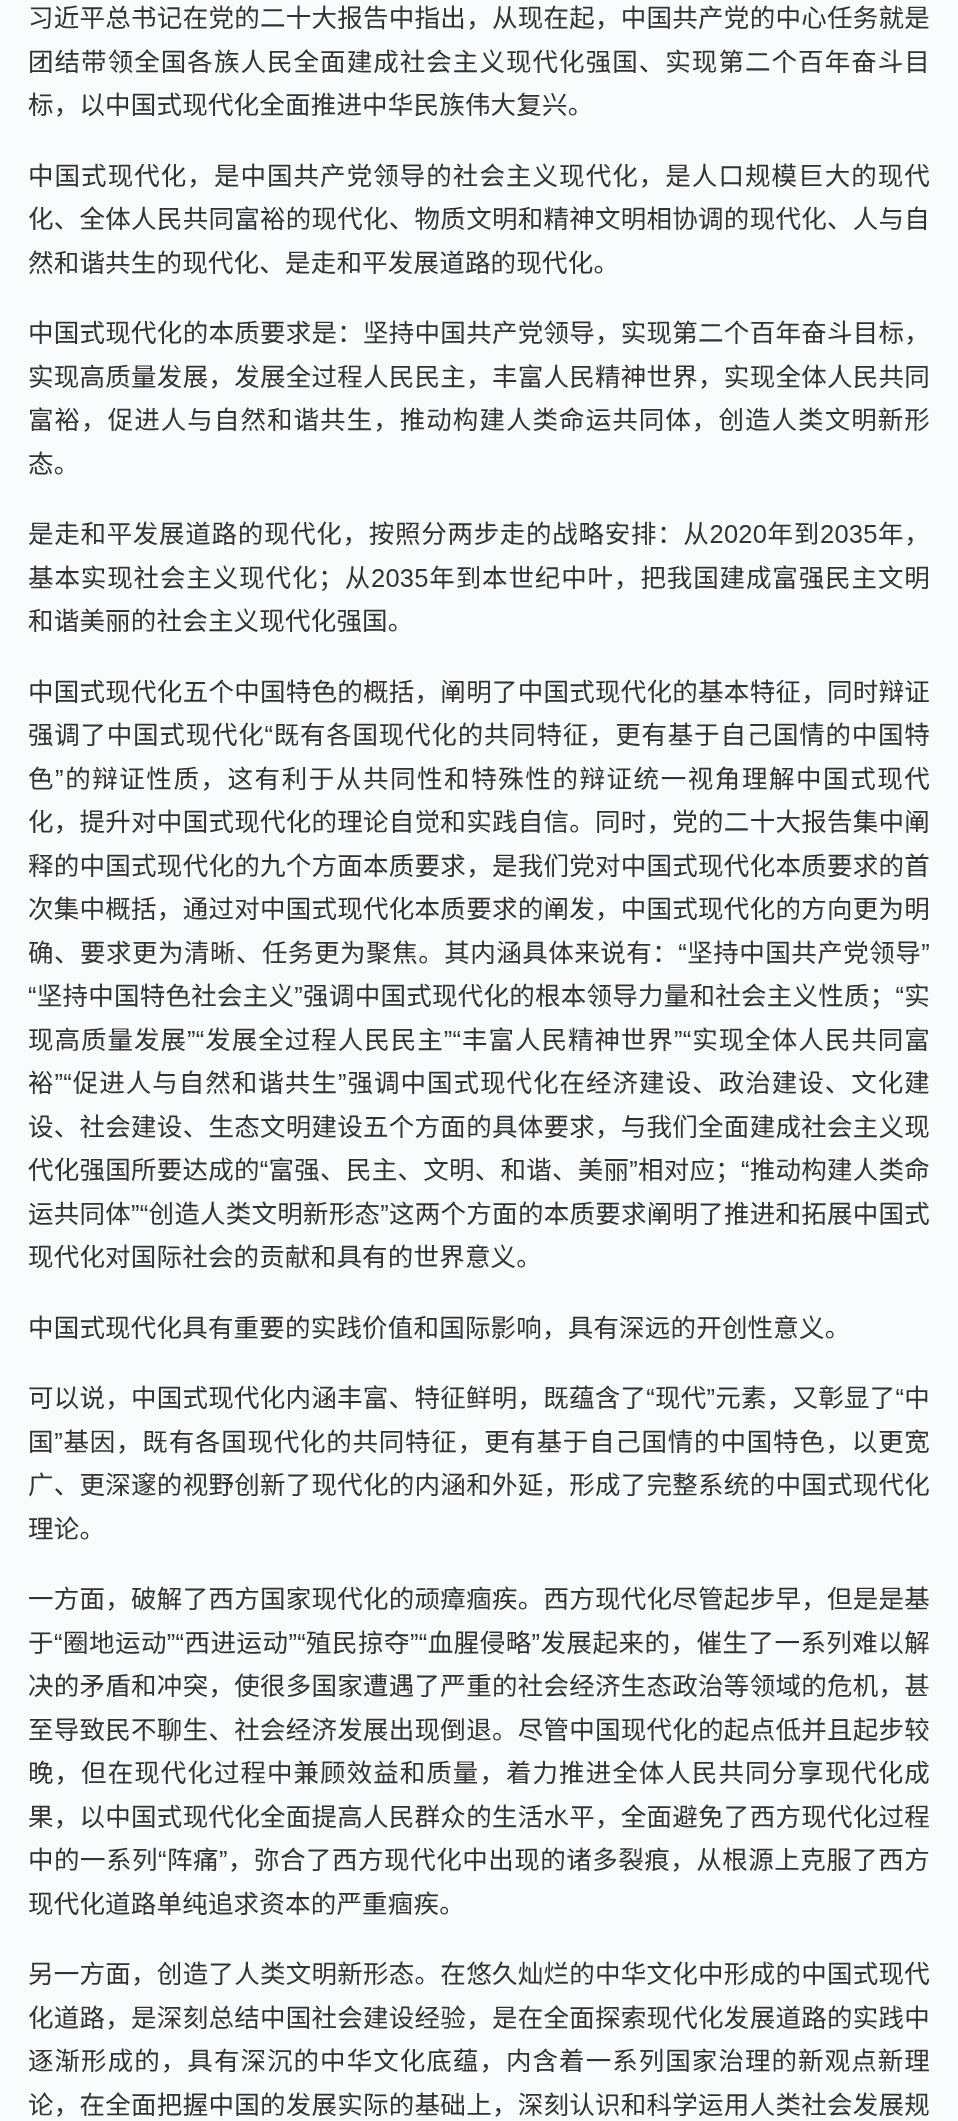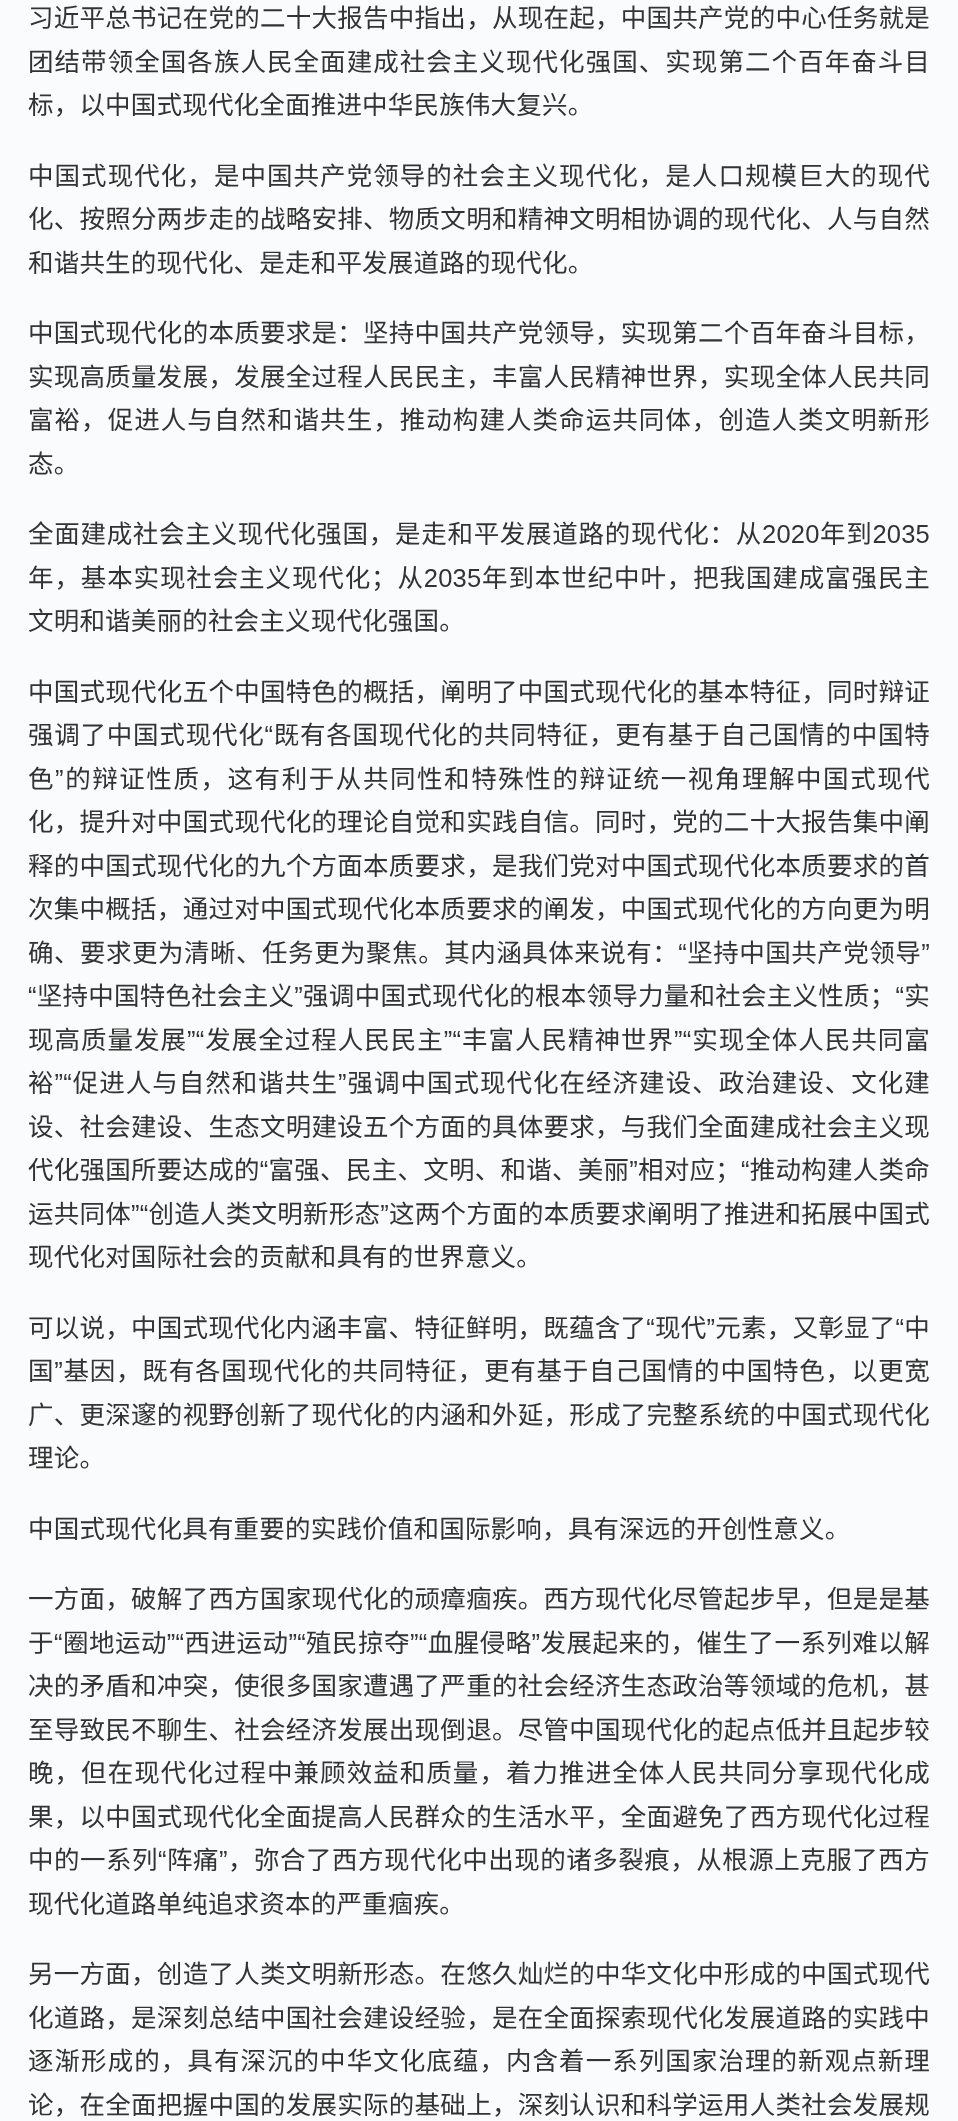--- a/index.html
+++ b/index.html
@@ -31,21 +31,21 @@
   }
   .paragraph:last-child {
     margin-bottom: 0;
   }
 </style>
 </head>
 <body>
 
 <main class="article">
   <p class="paragraph">习近平总书记在党的二十大报告中指出，从现在起，中国共产党的中心任务就是团结带领全国各族人民全面建成社会主义现代化强国、实现第二个百年奋斗目标，以中国式现代化全面推进中华民族伟大复兴。</p>
-  <p class="paragraph">中国式现代化，是中国共产党领导的社会主义现代化，是人口规模巨大的现代化、按照分两步走的战略安排、物质文明和精神文明相协调的现代化、人与自然和谐共生的现代化、是走和平发展道路的现代化。</p>
+  <p class="paragraph">中国式现代化，是中国共产党领导的社会主义现代化，是人口规模巨大的现代化、全体人民共同富裕的现代化、物质文明和精神文明相协调的现代化、人与自然和谐共生的现代化、是走和平发展道路的现代化。</p>
   <p class="paragraph">中国式现代化的本质要求是：坚持中国共产党领导，实现第二个百年奋斗目标，实现高质量发展，发展全过程人民民主，丰富人民精神世界，实现全体人民共同富裕，促进人与自然和谐共生，推动构建人类命运共同体，创造人类文明新形态。</p>
-  <p class="paragraph">全面建成社会主义现代化强国，是走和平发展道路的现代化：从2020年到2035年，基本实现社会主义现代化；从2035年到本世纪中叶，把我国建成富强民主文明和谐美丽的社会主义现代化强国。</p>
+  <p class="paragraph">是走和平发展道路的现代化，按照分两步走的战略安排：从2020年到2035年，基本实现社会主义现代化；从2035年到本世纪中叶，把我国建成富强民主文明和谐美丽的社会主义现代化强国。</p>
   <p class="paragraph">中国式现代化五个中国特色的概括，阐明了中国式现代化的基本特征，同时辩证强调了中国式现代化“既有各国现代化的共同特征，更有基于自己国情的中国特色”的辩证性质，这有利于从共同性和特殊性的辩证统一视角理解中国式现代化，提升对中国式现代化的理论自觉和实践自信。同时，党的二十大报告集中阐释的中国式现代化的九个方面本质要求，是我们党对中国式现代化本质要求的首次集中概括，通过对中国式现代化本质要求的阐发，中国式现代化的方向更为明确、要求更为清晰、任务更为聚焦。其内涵具体来说有：“坚持中国共产党领导”“坚持中国特色社会主义”强调中国式现代化的根本领导力量和社会主义性质；“实现高质量发展”“发展全过程人民民主”“丰富人民精神世界”“实现全体人民共同富裕”“促进人与自然和谐共生”强调中国式现代化在经济建设、政治建设、文化建设、社会建设、生态文明建设五个方面的具体要求，与我们全面建成社会主义现代化强国所要达成的“富强、民主、文明、和谐、美丽”相对应；“推动构建人类命运共同体”“创造人类文明新形态”这两个方面的本质要求阐明了推进和拓展中国式现代化对国际社会的贡献和具有的世界意义。</p>
+  <p class="paragraph">中国式现代化具有重要的实践价值和国际影响，具有深远的开创性意义。</p>
   <p class="paragraph">可以说，中国式现代化内涵丰富、特征鲜明，既蕴含了“现代”元素，又彰显了“中国”基因，既有各国现代化的共同特征，更有基于自己国情的中国特色，以更宽广、更深邃的视野创新了现代化的内涵和外延，形成了完整系统的中国式现代化理论。</p>
-  <p class="paragraph">中国式现代化具有重要的实践价值和国际影响，具有深远的开创性意义。</p>
   <p class="paragraph">一方面，破解了西方国家现代化的顽瘴痼疾。西方现代化尽管起步早，但是是基于“圈地运动”“西进运动”“殖民掠夺”“血腥侵略”发展起来的，催生了一系列难以解决的矛盾和冲突，使很多国家遭遇了严重的社会经济生态政治等领域的危机，甚至导致民不聊生、社会经济发展出现倒退。尽管中国现代化的起点低并且起步较晚，但在现代化过程中兼顾效益和质量，着力推进全体人民共同分享现代化成果，以中国式现代化全面提高人民群众的生活水平，全面避免了西方现代化过程中的一系列“阵痛”，弥合了西方现代化中出现的诸多裂痕，从根源上克服了西方现代化道路单纯追求资本的严重痼疾。</p>
   <p class="paragraph">另一方面，创造了人类文明新形态。在悠久灿烂的中华文化中形成的中国式现代化道路，是深刻总结中国社会建设经验，是在全面探索现代化发展道路的实践中逐渐形成的，具有深沉的中华文化底蕴，内含着一系列国家治理的新观点新理论，在全面把握中国的发展实际的基础上，深刻认识和科学运用人类社会发展规律，将马克思主义现代化理论贯串在伟大实践之中，使人类文明新形态与中国式</p>
 </main>
 
 </body></html>

